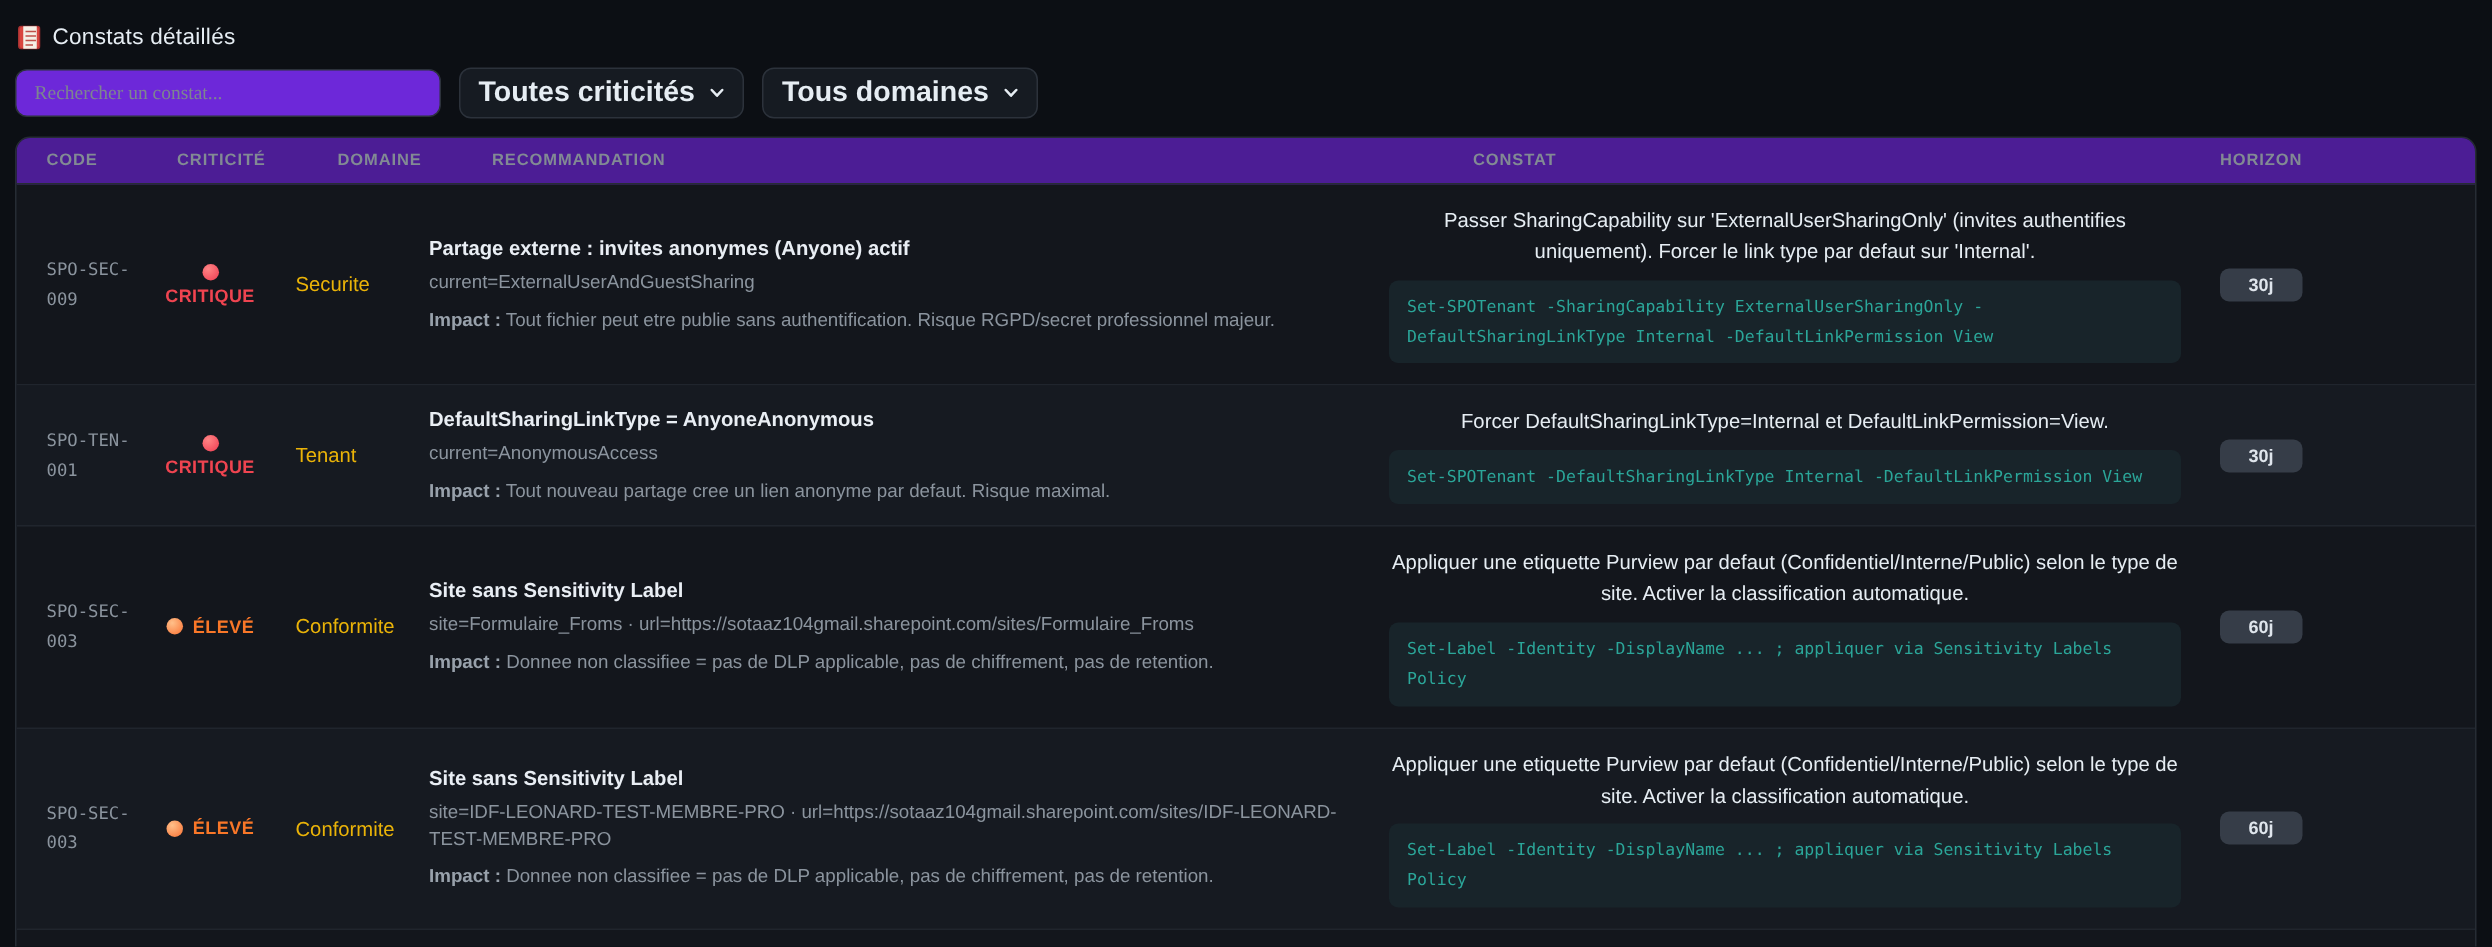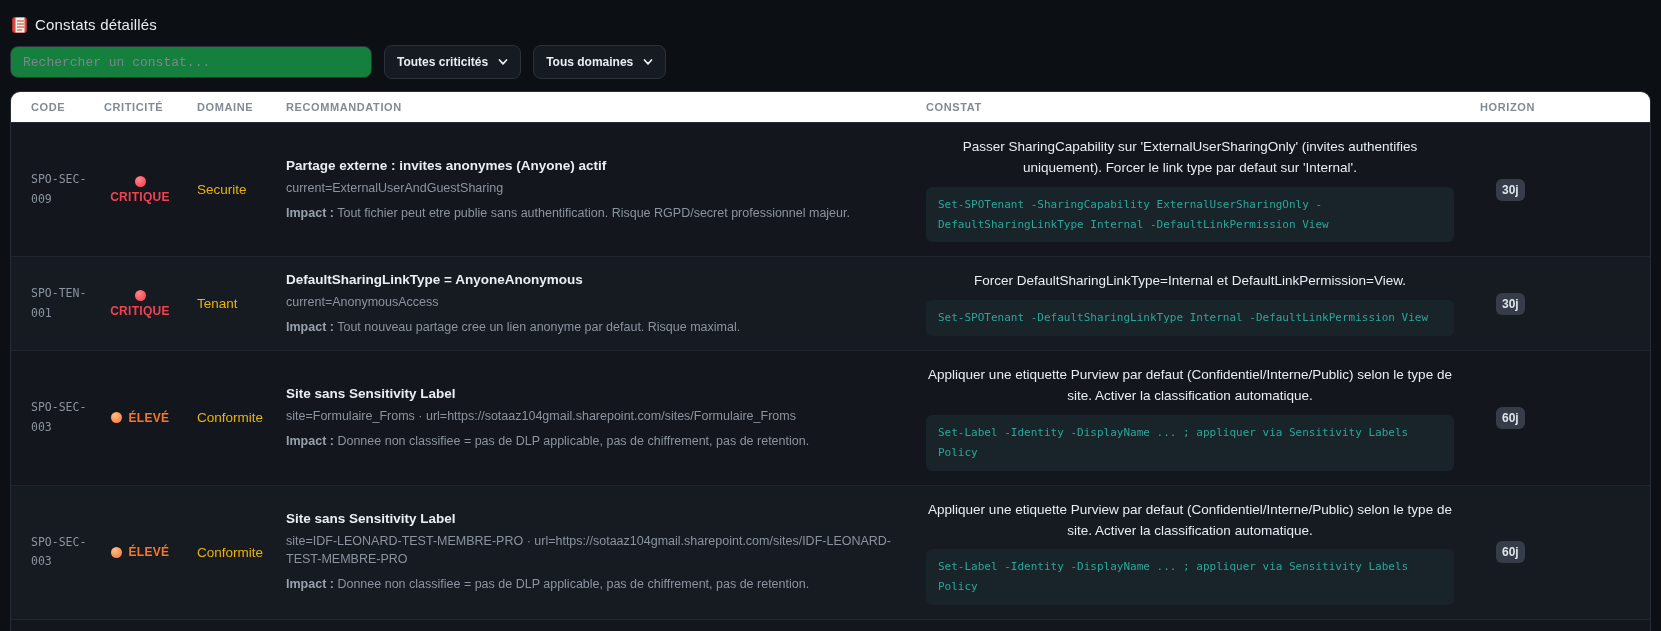--- a/index.html
+++ b/index.html
@@ -14,47 +14,47 @@
   .page-head {
     display: flex; align-items: center; gap: 8px;
     padding: 16px 12px 10px 12px;
   }
   .page-head .title { font-size: 15px; font-weight: 400; letter-spacing: .2px; }
   .report-icon { width: 15px; height: 16px; display: inline-block; }
 
   
   .filter-bar { display: flex; align-items: center; gap: 12px; padding: 2px 10px 12px 10px; }
   .search-box {
-    width: 362px; height: 32px;
-    background: #15803d; border: 1px solid #2c323b; border-radius: 8px;
+    width: 284px; height: 32px;
+    background: #6d28d9; border: 1px solid #2c323b; border-radius: 8px;
     color: #e6edf3; font-size: 13px; padding: 0 12px;
-    font-family: Liberation Mono, monospace; outline: none;
+    font-family: Liberation Serif, serif; outline: none;
   }
   .search-box::placeholder { color: #7d8590; }
   .select-btn {
     height: 34px; display: inline-flex; align-items: center; gap: 10px;
     background: #161b22; border: 1px solid #2c323b; border-radius: 8px;
-    color: #e6edf3; font-size: 12px; font-weight: 600; padding: 0 12px;
+    color: #e6edf3; font-size: 19px; font-weight: 600; padding: 0 12px;
     cursor: pointer;
   }
   .chevron { width: 10px; height: 10px; flex: 0 0 auto; }
 
   
   .table-card {
     margin: 0 10px; background: #13161c;
     border: 1px solid #262c34; border-radius: 10px 10px 0 0;
     overflow: hidden;
   }
   .tgrid {
     display: grid;
     grid-template-columns: 73px 93px 89px 640px 1fr 150px;
     padding: 0 20px;
     align-items: center;
   }
-  .thead { background: #ffffff; border-bottom: 1px solid #262c34; height: 31px; }
+  .thead { background: #4c1d95; border-bottom: 1px solid #262c34; height: 31px; gap: 14px; }
   .th {
     font-size: 11px; font-weight: 700; letter-spacing: .6px;
     color: #828a94; text-transform: uppercase;
   }
   .row { border-bottom: 1px solid #20252d; padding-top: 14px; padding-bottom: 14px; }
   .row:nth-child(even) { background: #161a21; }
 
   .cell-code {
     font-family: "DejaVu Sans Mono", monospace;
     font-size: 11.5px; color: #8b949e; line-height: 1.7;
@@ -83,22 +83,21 @@
   .r-text { font-size: 13.5px; color: #e6edf3; line-height: 1.55; margin-bottom: 8px; text-align: center; }
   .r-code {
     font-family: "DejaVu Sans Mono", monospace;
     font-size: 11px; color: #2ba699; background: #18242a;
     border-radius: 6px; padding: 8px 12px; line-height: 1.8;
     overflow-wrap: anywhere;
   }
   .h-badge {
     display: inline-block; background: #363d48; color: #dfe5ec;
     font-size: 12px; font-weight: 600; border-radius: 6px;
-    padding: 4px 6px;
-    margin-left: 16px;
+    padding: 4px 19px;
   }
 </style>
 </head>
 <body>
 
 <div class="page-head">
   <svg class="report-icon" viewBox="0 0 15 16">
     <rect x="0.5" y="0.5" width="14" height="15" rx="2" fill="#d9453f" stroke="#a83232"></rect>
     <rect x="3.5" y="0.5" width="9" height="15" fill="#f4efe6"></rect>
     <line x1="5" y1="4" x2="12" y2="4" stroke="#c0504a" stroke-width="1.1"></line>

